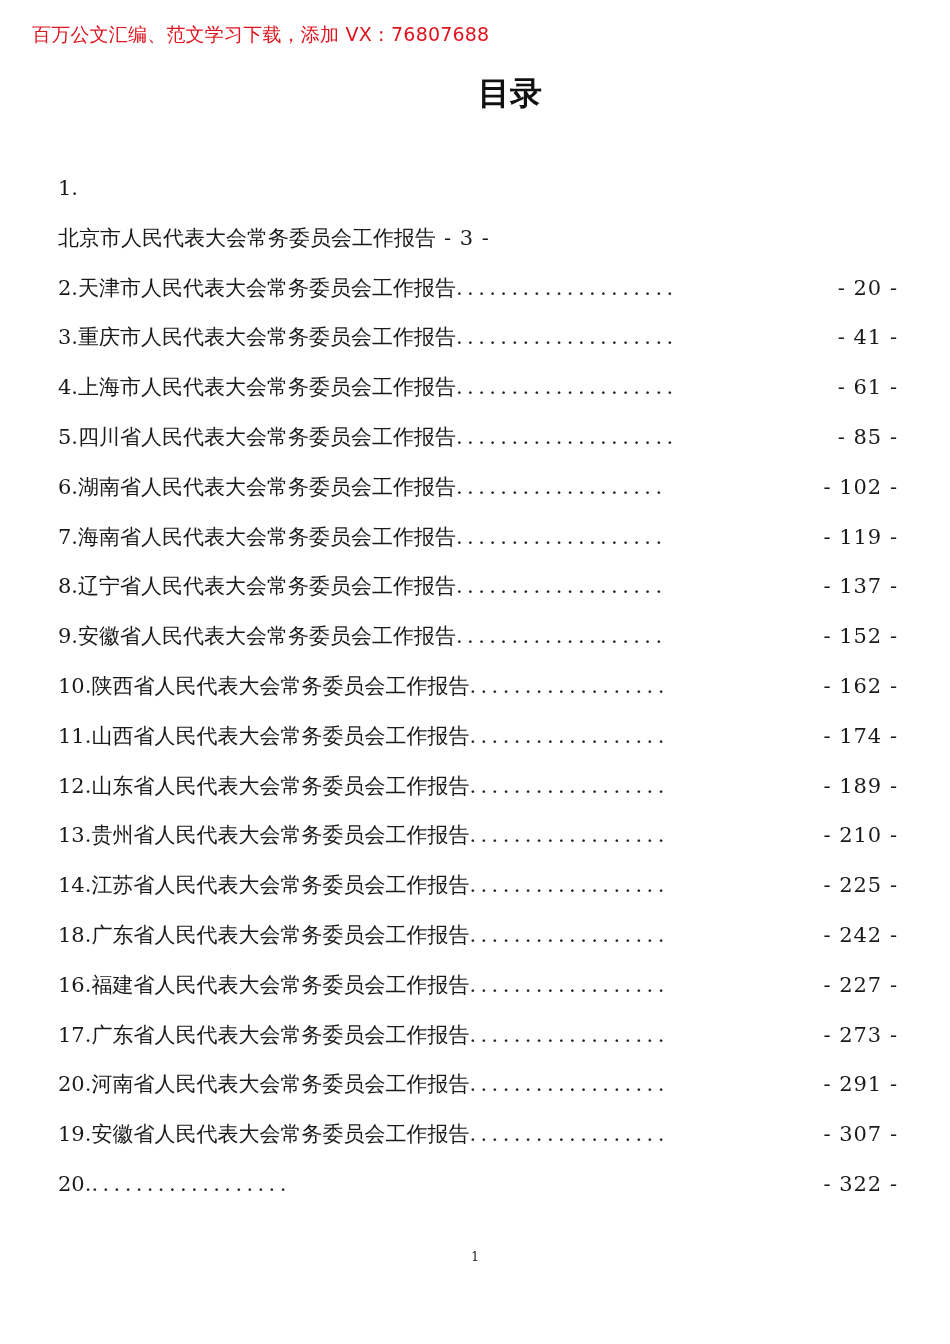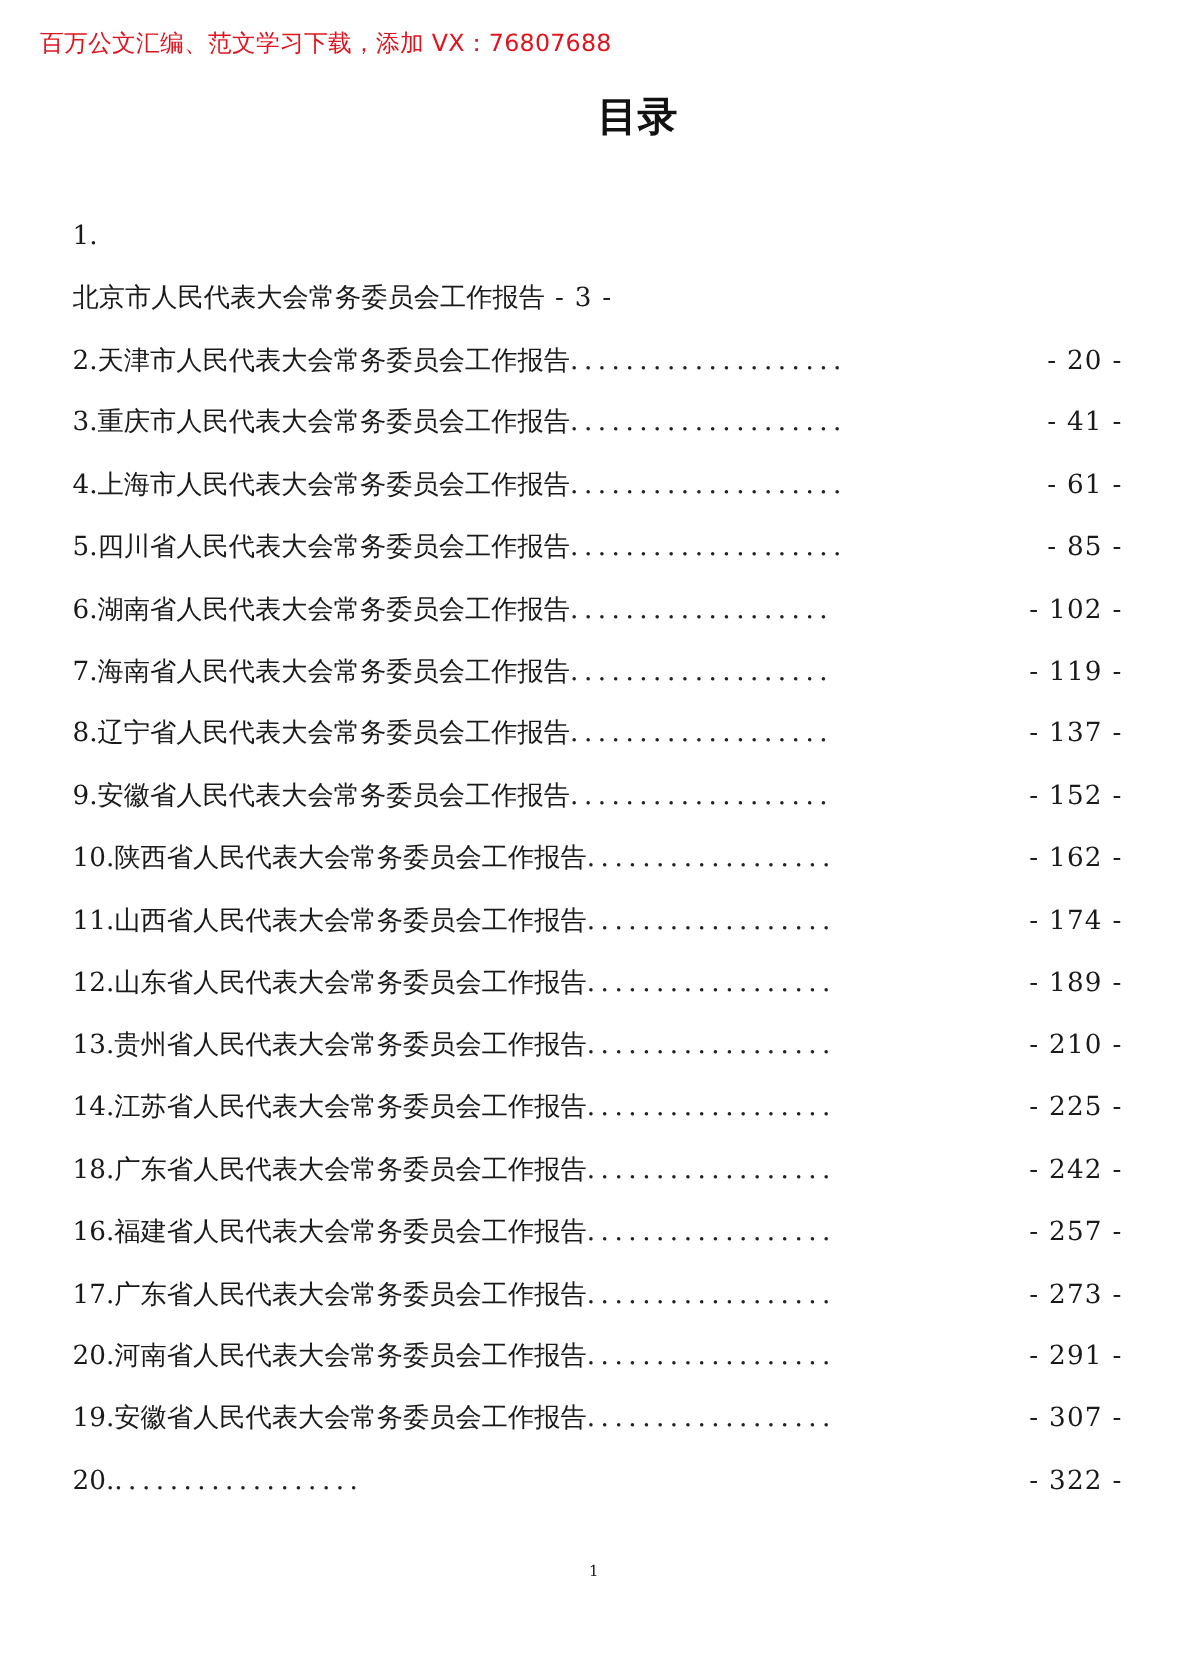--- a/index.html
+++ b/index.html
@@ -109,21 +109,21 @@
   <div class="line">
       <span class="num">18.</span>
       <span class="text">广东省人民代表大会常务委员会工作报告</span>
       <span class="dots">..................</span>
       <span class="page">- 242 -</span>
     </div>
   <div class="line">
       <span class="num">16.</span>
       <span class="text">福建省人民代表大会常务委员会工作报告</span>
       <span class="dots">..................</span>
-      <span class="page">- 257 -</span>
+      <span class="page">- 227 -</span>
     </div>
   <div class="line">
       <span class="num">17.</span>
       <span class="text">广东省人民代表大会常务委员会工作报告</span>
       <span class="dots">..................</span>
       <span class="page">- 273 -</span>
     </div>
   <div class="line">
       <span class="num">20.</span>
       <span class="text">河南省人民代表大会常务委员会工作报告</span>

